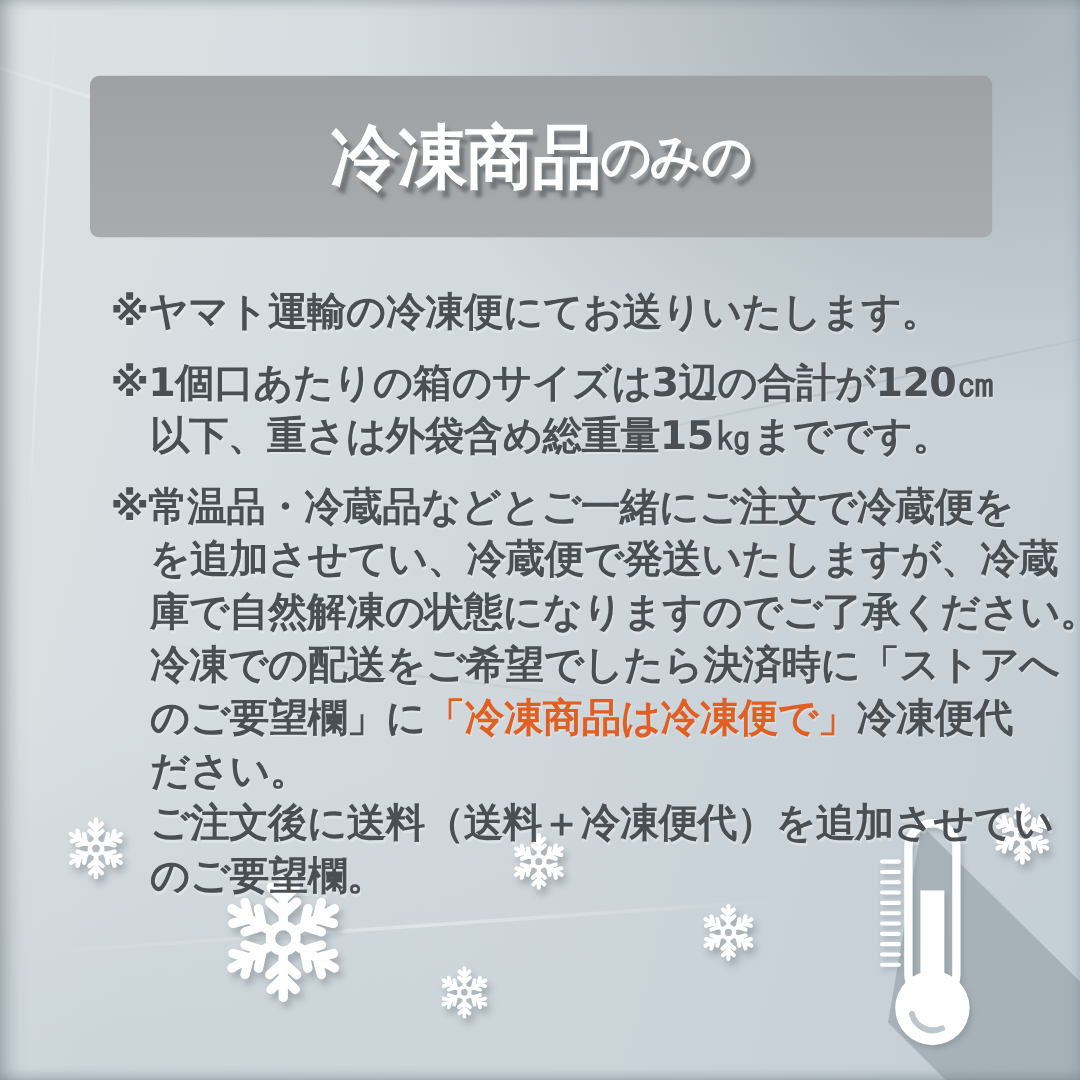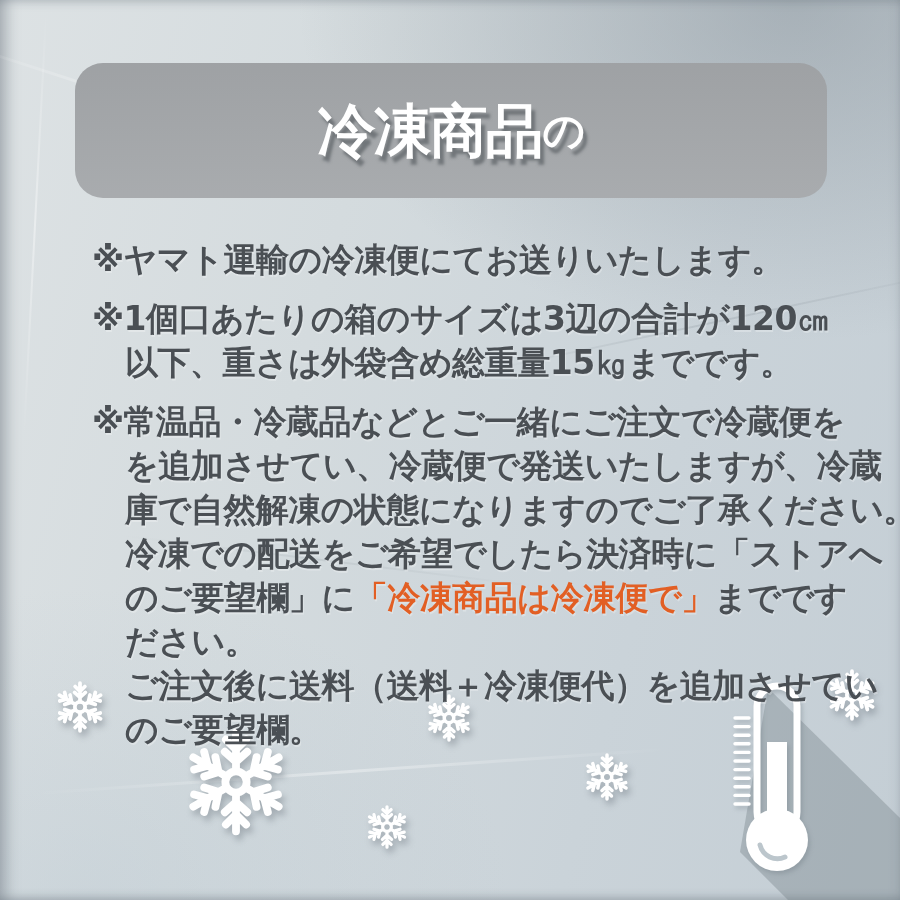--- a/index.html
+++ b/index.html
@@ -31,21 +31,21 @@
     transform:rotate(-4deg);}
   .crease.c4{left:34px;top:10px;width:2px;height:430px;
     background:linear-gradient(180deg,transparent,rgba(255,255,255,0.40),transparent);
     transform:rotate(3deg);}
   .crease.c5{left:120px;top:560px;width:420px;height:2px;
     background:linear-gradient(90deg,transparent,rgba(120,130,138,0.14),transparent);
     transform:rotate(7deg);}
 
   .banner{
     position:absolute;left:75px;top:63px;width:752px;height:135px;
-    border-radius:28px;
+    border-radius:8px;
     display:flex;align-items:center;justify-content:center;
     background-image:linear-gradient(180deg, rgba(0,0,0,0.04), rgba(255,255,255,0.04));
   }
   .banner h1{
     margin:0;display:flex;align-items:center;white-space:nowrap;
     letter-spacing:-2px;
     text-shadow:4px 6px 3px rgba(96,101,106,0.75);
   }
   .t-large{font-size:58px;line-height:1;}
   .t-small{font-size:42px;line-height:1;padding:0 1px;}
@@ -221,36 +221,37 @@
           <rect x="34" y="60" width="20" height="85" fill="#ffffff"></rect>
           <rect x="24" y="4" width="40" height="146" rx="20" fill="none" stroke="#ffffff" stroke-width="7"></rect>
           <circle cx="44" cy="158" r="31" fill="#ffffff"></circle>
           <path d="M27 163 A18 18 0 0 0 52 175" fill="none" stroke="#bcc6cc" stroke-width="5" stroke-linecap="round"></path>
         </svg></div>
     </div>
 
   <div class="banner" style="background-color: rgb(165, 168, 171);">
     <h1 style="color: rgb(255, 255, 255);">
         <span class="t-large">冷凍商品</span>
+        <span class="t-small">のみ</span>
         <span class="t-small">の</span>
       </h1>
   </div>
 
   <div class="notice-body" style="color: rgb(74, 79, 84);">
       <div class="paragraph">
         <div class="line"><span>※</span><span>ヤマト運輸の冷凍便にてお送りいたします。</span></div>
       </div>
       <div class="paragraph">
         <div class="line"><span>※</span><span>1個口あたりの箱のサイズは3辺の合計が120㎝</span></div>
         <div class="line cont"><span>以下、重さは外袋含め総重量15㎏までです。</span></div>
       </div>
       <div class="paragraph">
         <div class="line"><span>※</span><span>常温品・冷蔵品などとご一緒にご注文で冷蔵便を</span></div>
         <div class="line cont"><span>を追加させてい、冷蔵便で発送いたしますが、冷蔵</span></div>
         <div class="line cont"><span>庫で自然解凍の状態になりますのでご了承ください。</span></div>
         <div class="line cont"><span>冷凍での配送をご希望でしたら決済時に「ストアへ</span></div>
-        <div class="line cont"><span>のご要望欄」に</span><span class="hl" style="color: rgb(226, 95, 36);">「冷凍商品は冷凍便で」</span><span>までです</span></div>
+        <div class="line cont"><span>のご要望欄」に</span><span class="hl" style="color: rgb(226, 95, 36);">「冷凍商品は冷凍便で」</span><span>冷凍便代</span></div>
         <div class="line cont"><span>ださい。</span></div>
         <div class="line cont"><span>ご注文後に送料（送料＋冷凍便代）を追加させてい</span></div>
         <div class="line cont"><span>のご要望欄。</span></div>
       </div>
     </div>
 </div>
 
 </body></html>

